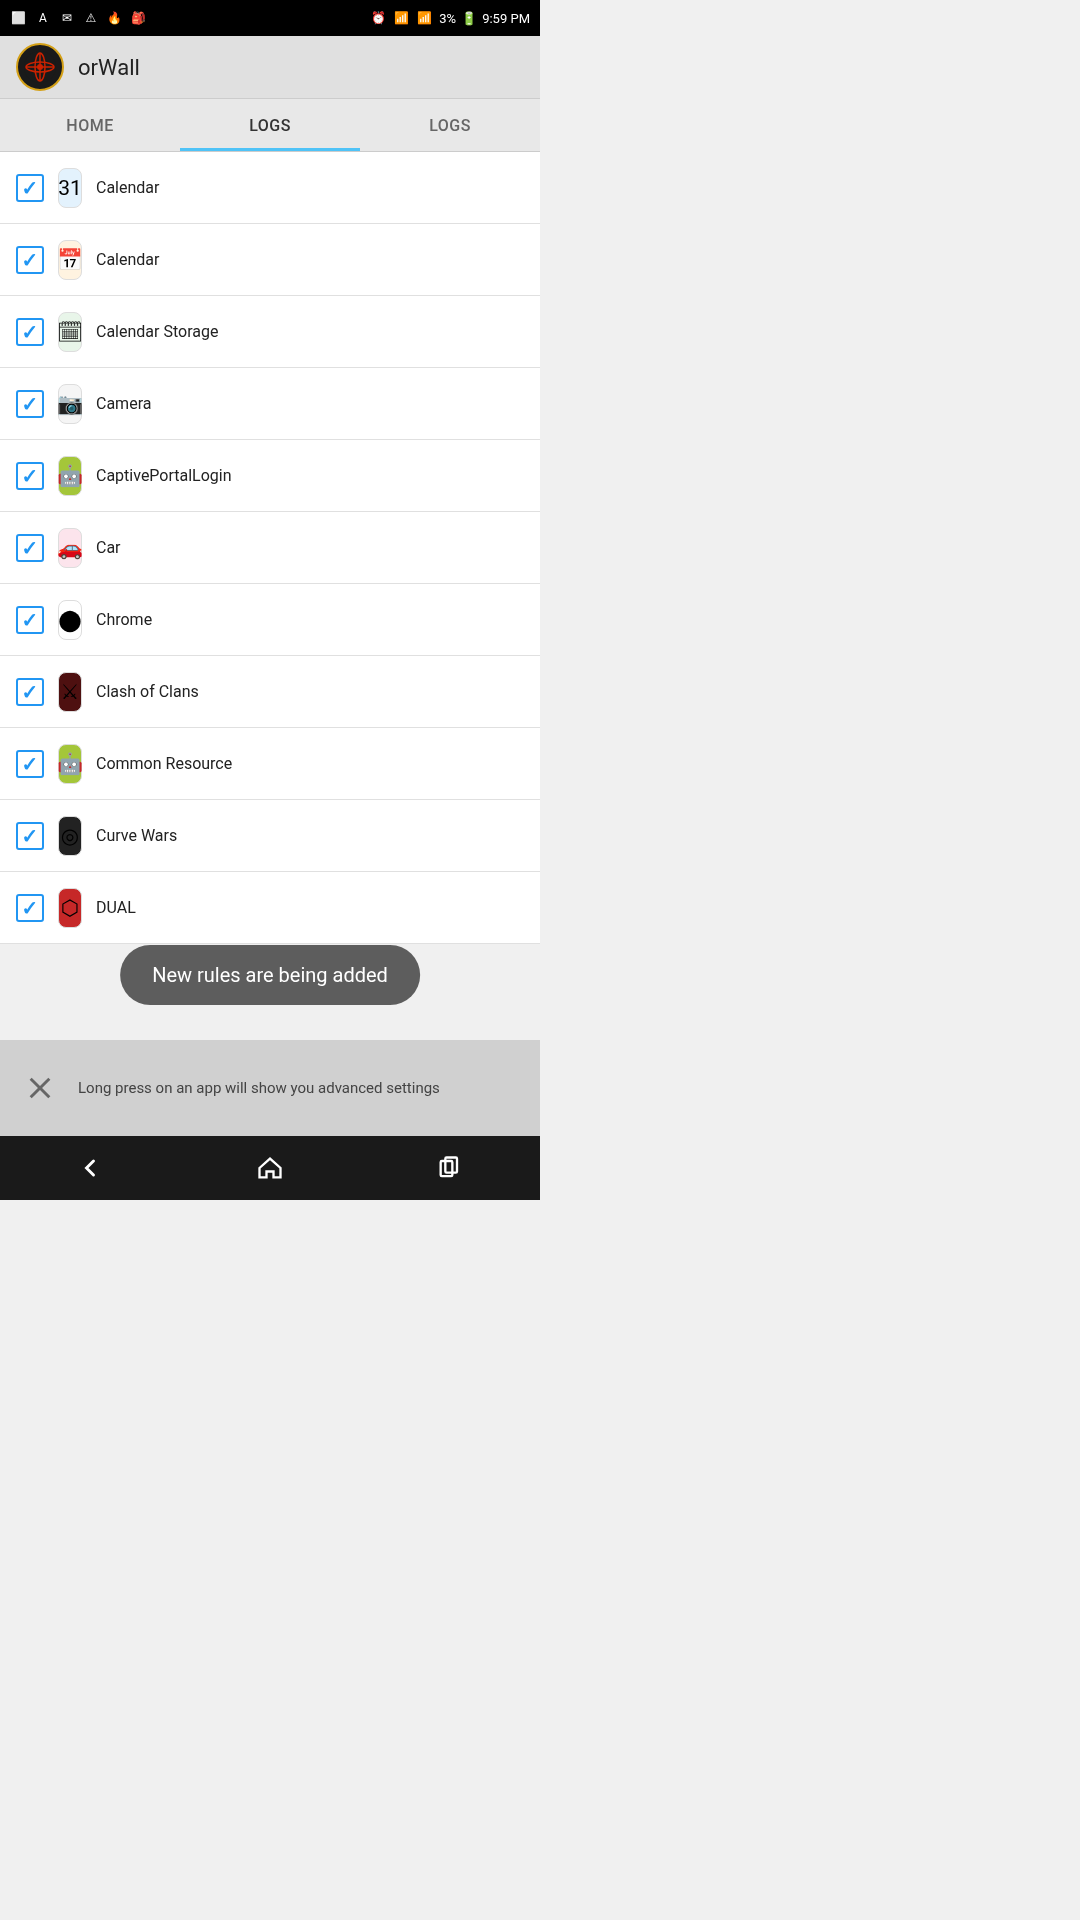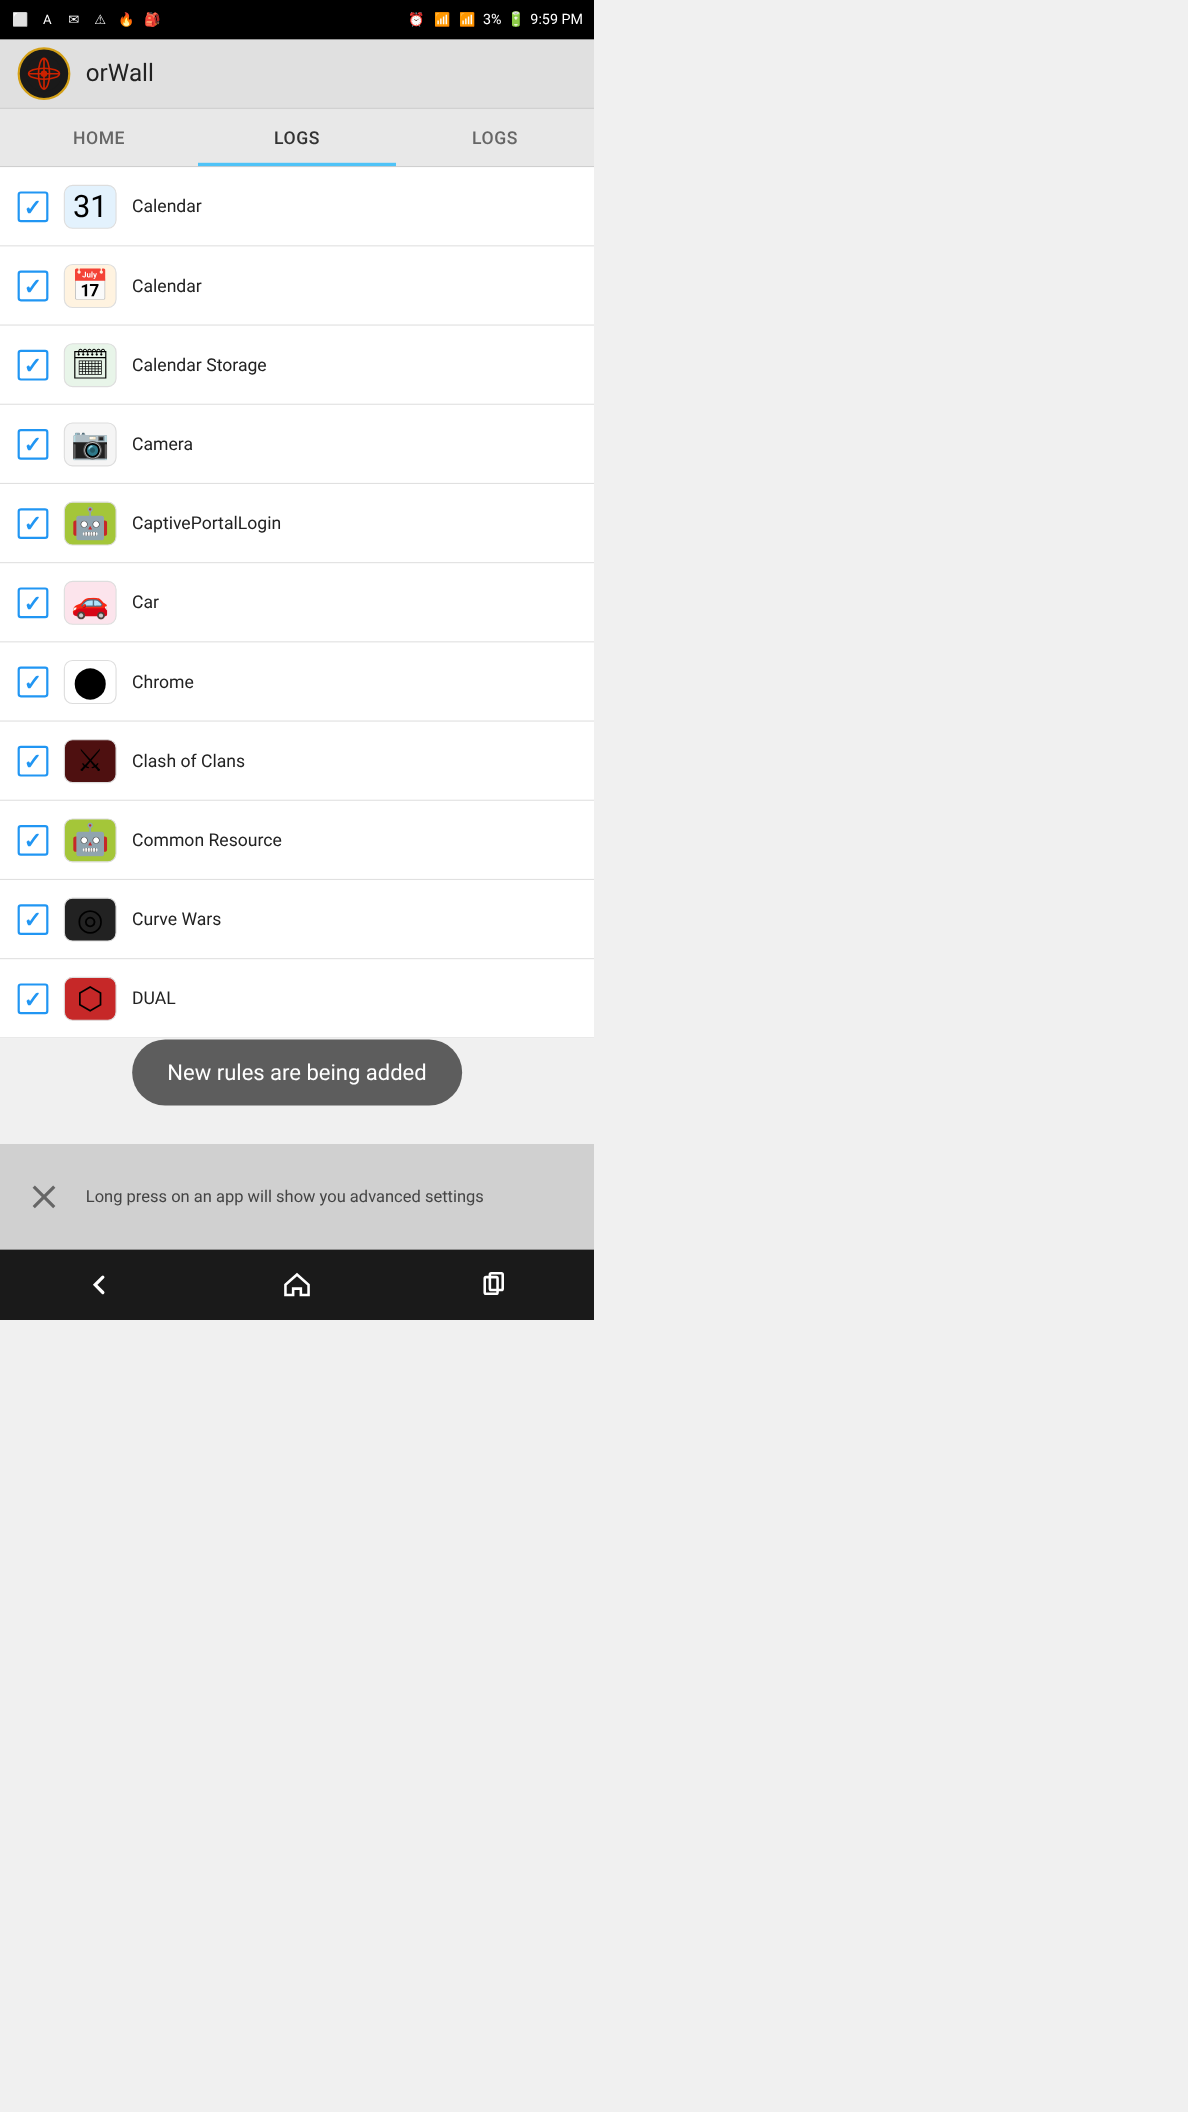--- a/index.html
+++ b/index.html
@@ -132,28 +132,28 @@
       background: #fff;
     }
     .checkbox.checked::after {
       content: '✓';
       color: #2196f3;
       font-size: 20px;
       font-weight: 700;
       line-height: 1;
     }
     .app-icon {
-      width: 48px;
+      width: 24px;
       height: 40px;
       border-radius: 8px;
       flex-shrink: 0;
       display: flex;
       align-items: center;
       justify-content: center;
-      font-size: 28px;
+      font-size: 21px;
     }
     .app-name {
       font-size: 16px;
       color: #222;
       font-weight: 400;
     }
 
     
     .toast {
       position: absolute;

